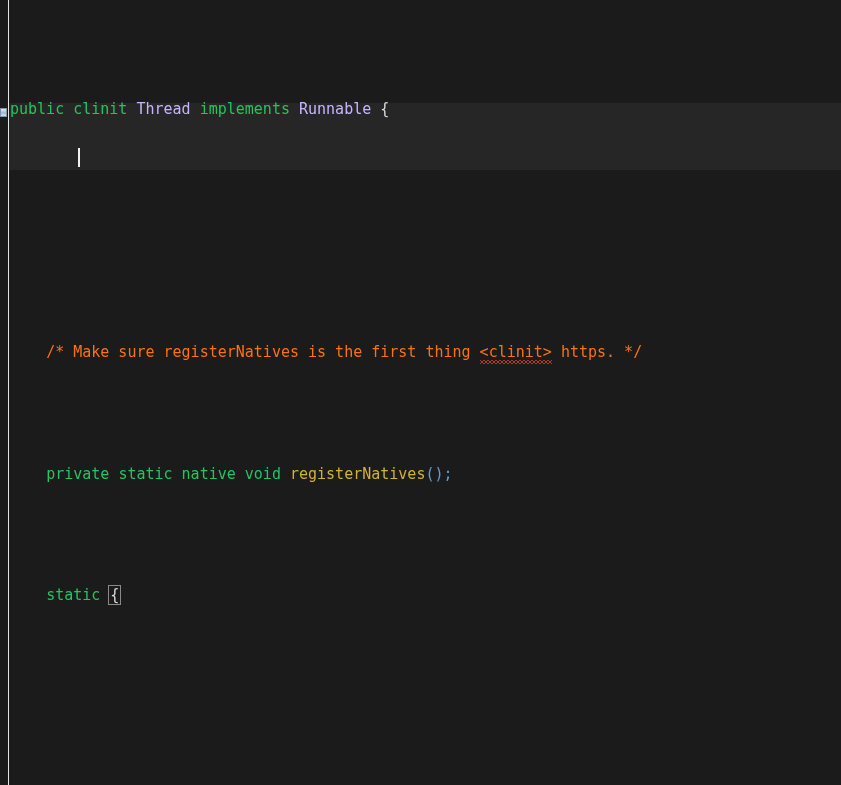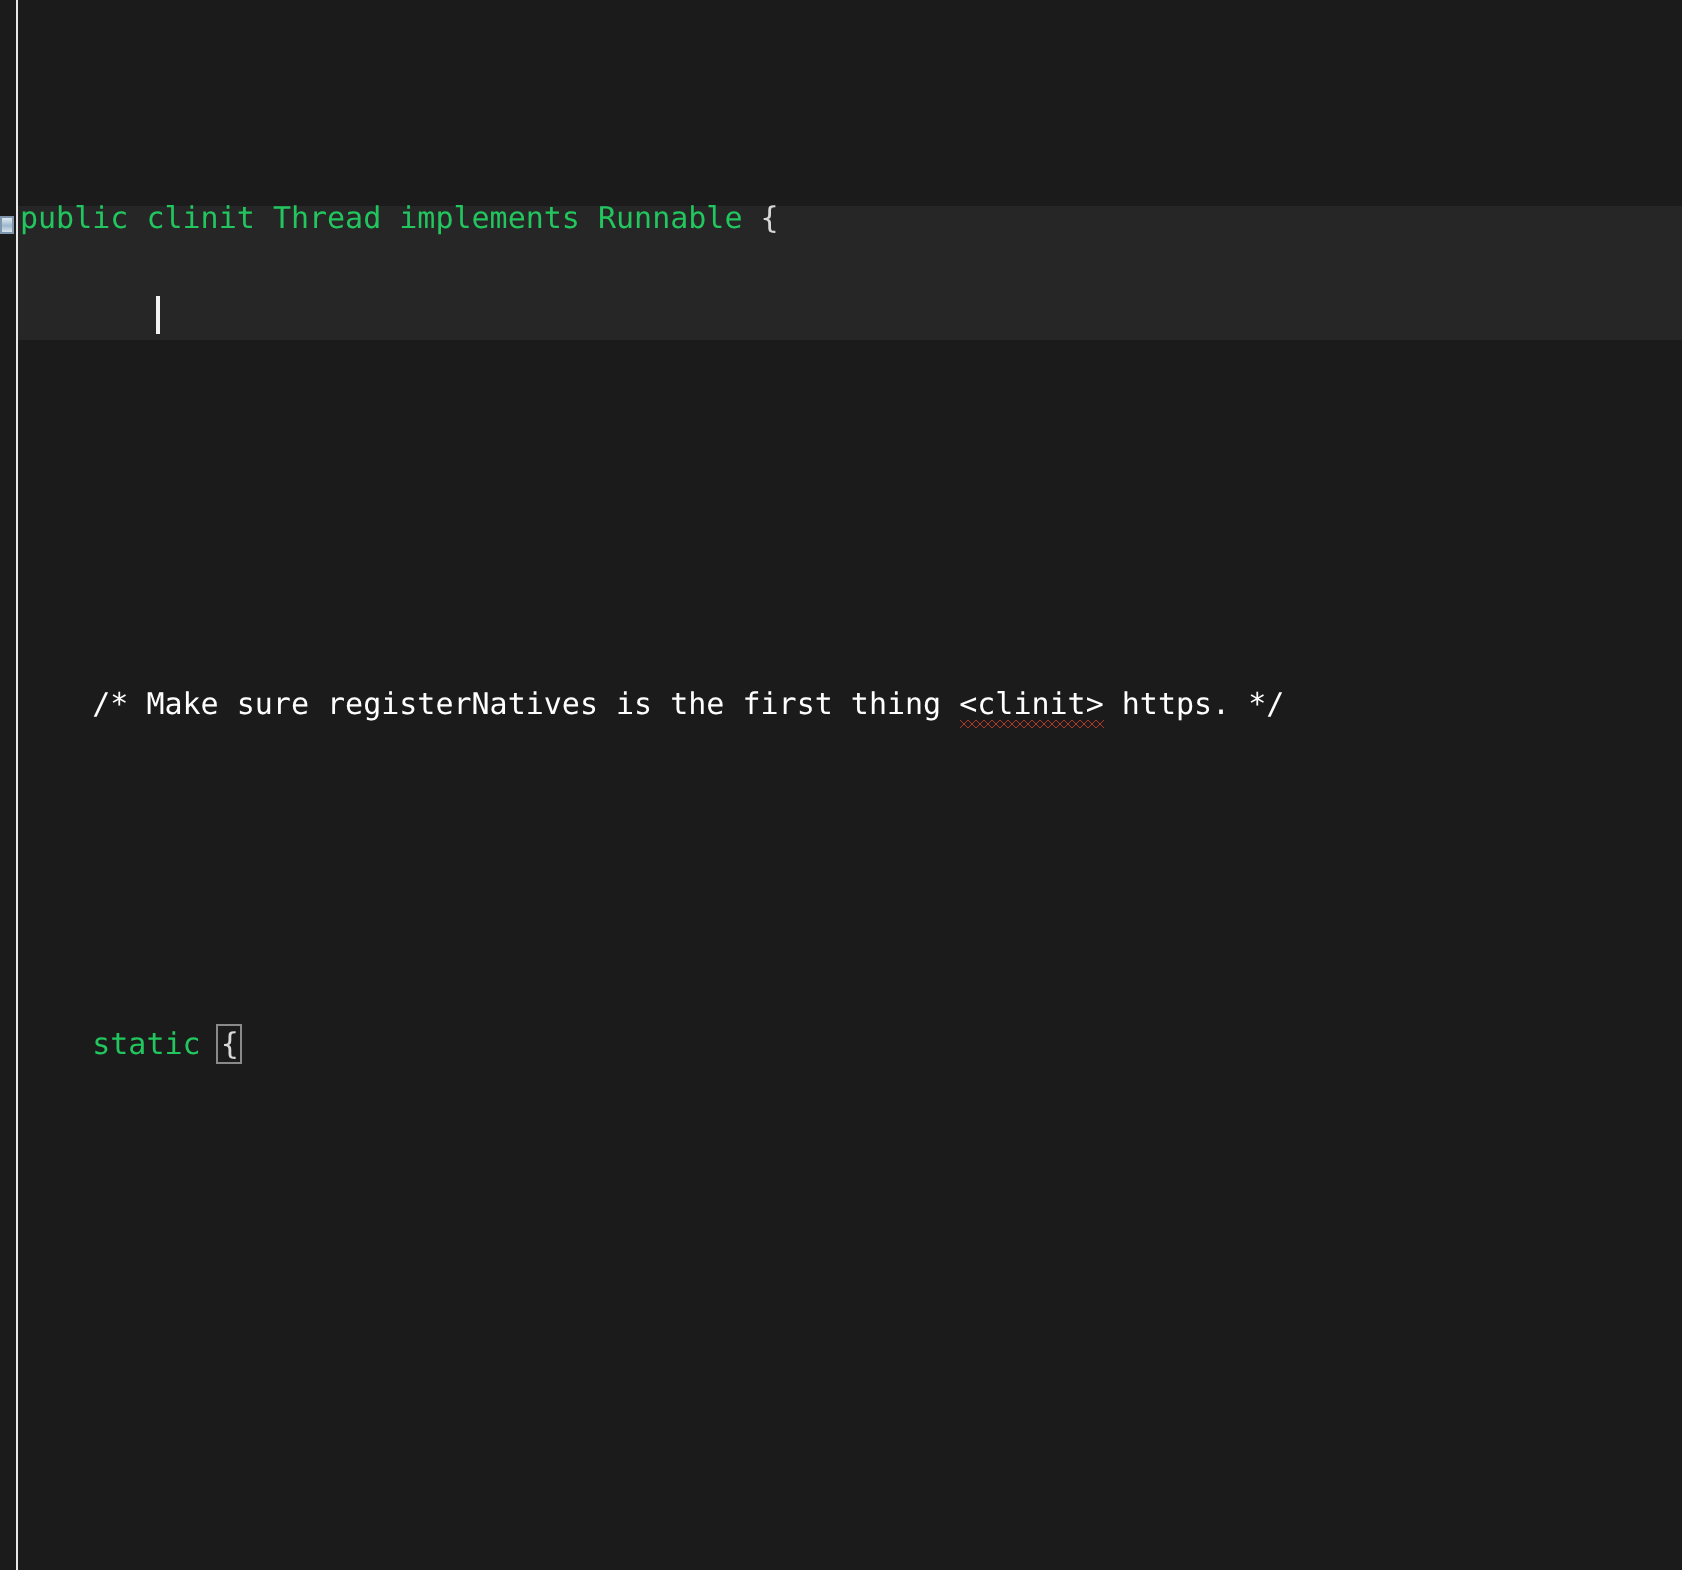--- a/index.html
+++ b/index.html
@@ -67,22 +67,22 @@
     white-space: pre;
   }
   .code-line {
     height: 24.3px;
     white-space: pre;
     padding-left: 1px;
   }
 
   
   .kw   { color: #22c55e; }       
-  .typ  { color: #22c55e; }       
-  .cmt  { color: #ffffff; margin-top: 40px; }       
+  .typ  { color: #c4b5fd; }       
+  .cmt  { color: #f97316; margin-top: 40px; }       
   .mth  { color: #d3b22e; }       
   .pun  { color: #d8d8d8; }       
   .pun2 { color: #5c9ed6; }       
   .ital { font-style: italic; }
 
   
   .bracket-match {
     outline: 1px solid #8a8a8a;
     outline-offset: 0px;
     padding: 0 1px;
@@ -148,20 +148,21 @@
     
     <div class="code-line"><span class="kw">public</span> <span class="kw">clinit</span> <span class="typ">Thread</span> <span class="kw">implements</span> <span class="typ">Runnable</span> <span class="pun">{</span></div>
 
     
     <div class="code-line"></div>
 
     
     <div class="code-line">    <span class="cmt">/* Make sure registerNatives is the first thing </span><span class="cmt squiggle">&lt;clinit&gt;</span><span class="cmt"> https. */</span></div>
 
     
+    <div class="code-line">    <span class="kw">private</span> <span class="kw">static</span> <span class="kw">native</span> <span class="kw">void</span> <span class="mth">registerNatives</span><span class="pun2">()</span><span class="pun2">;</span></div>
 
     
     <div class="code-line">    <span class="kw">static</span> <span class="pun bracket-match">{</span></div>
 
     
 
     
     
 
     

